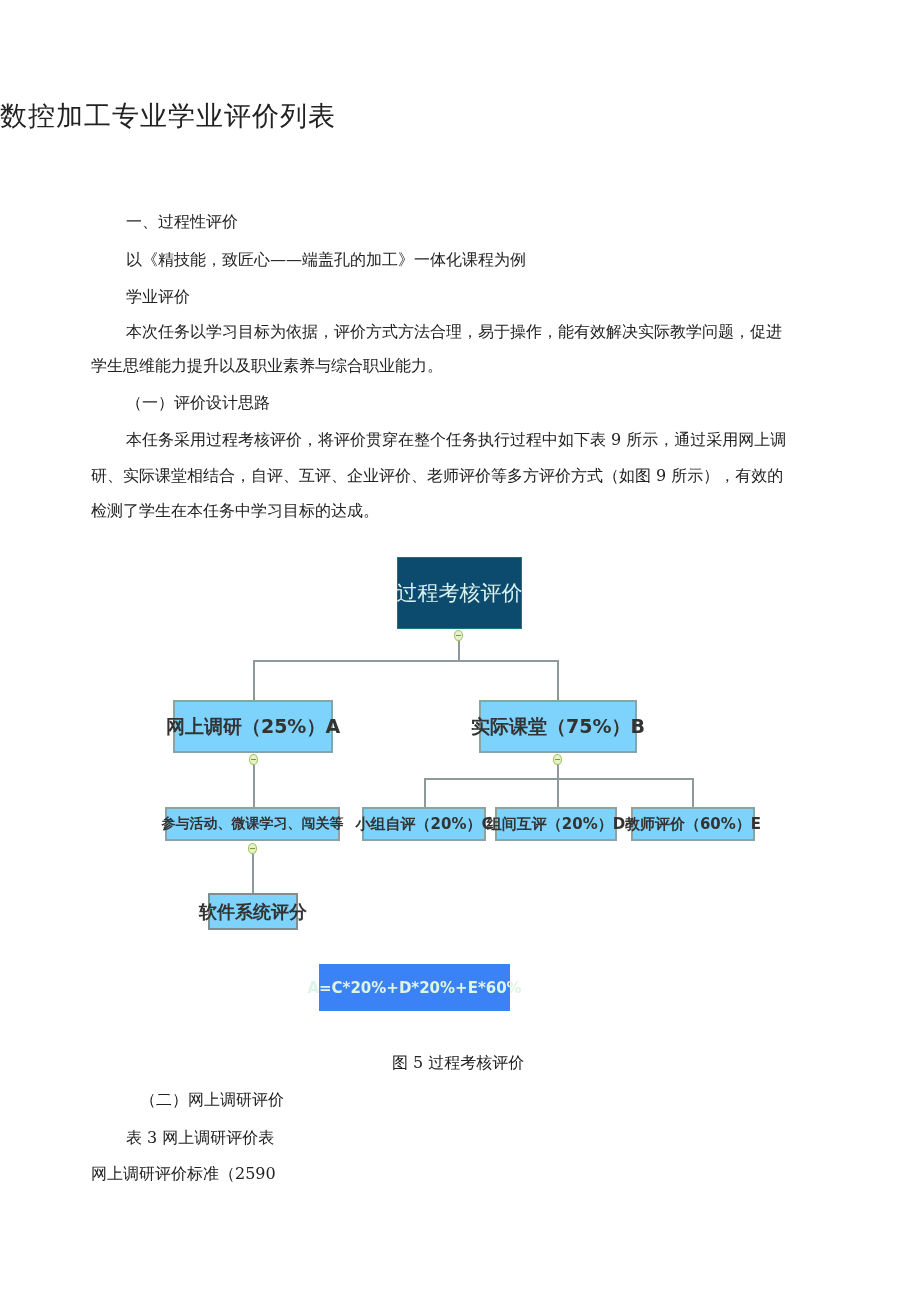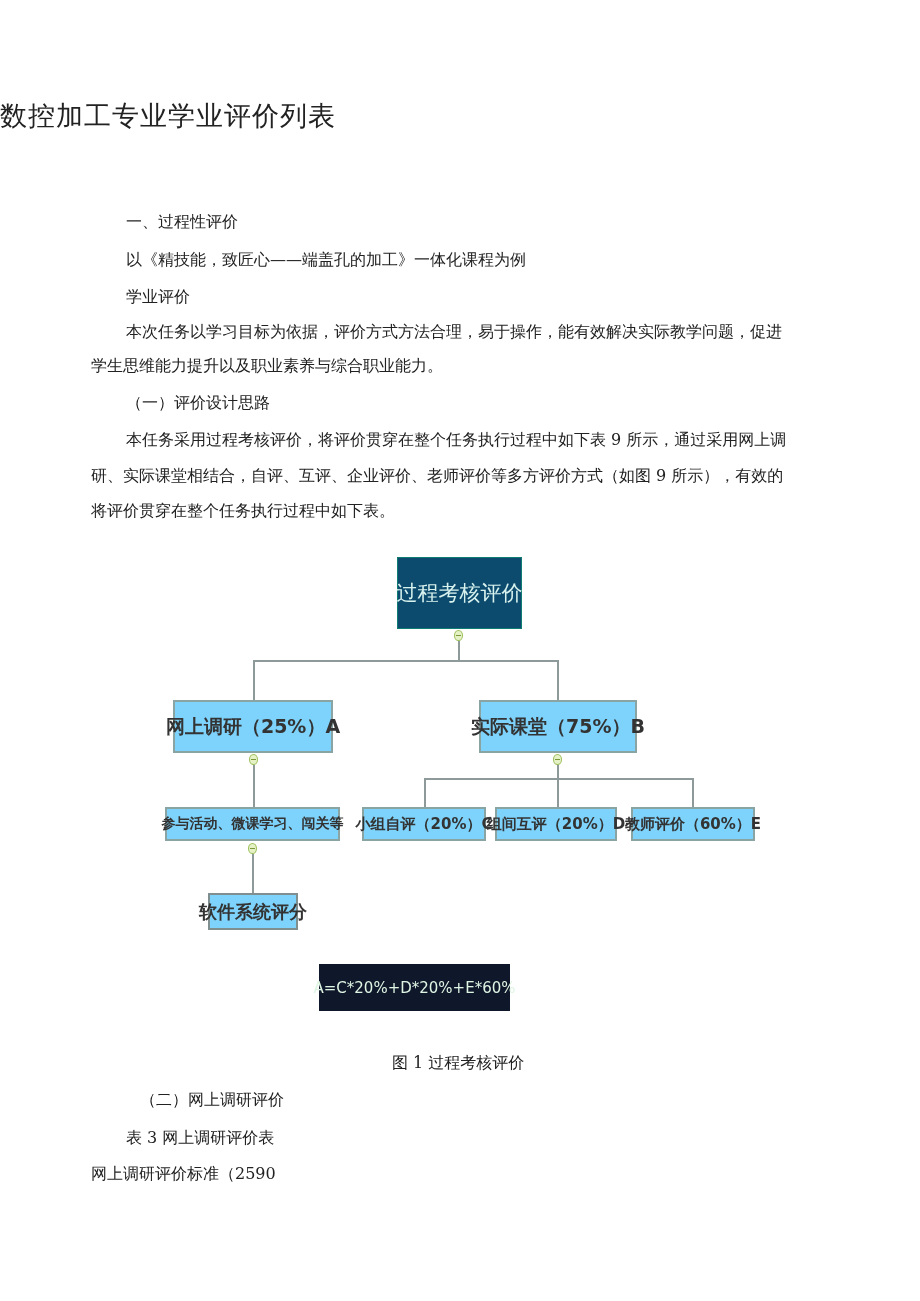--- a/index.html
+++ b/index.html
@@ -9,39 +9,39 @@
   .title { left: 0; width: 920px; top: 98px; text-align: left; font-size: 27px; letter-spacing: 1px; color: #222; }
   .p { font-size: 16px; line-height: 20px; color: #222; white-space: nowrap; }
   .fig-box { font-family: "DejaVu Sans", "Liberation Sans", sans-serif; box-sizing: border-box;
              display: flex; align-items: center; justify-content: center; white-space: nowrap; }
   .node { background: #7dd3fc; border: 2px solid #8aa3a3; color: #333; font-weight: bold; }
   .root { background: #0c4a6e; border: 1px solid #0f7d73; color: #d8f2ee; font-size: 21px; }
   .line { background: #8e9a9a; }
   .toggle { width: 9px; height: 11px; border-radius: 50%; background: #e6f2c6; border: 1px solid #9bbf5a; box-sizing: border-box; }
   .toggle::after { content: ""; position: absolute; left: 1px; right: 1px; top: 4px; height: 1px; background: #7a9a3a; }
   .orange { background: #fb5a1f; color: #fbd9c6; font-size: 14px; }
-  .green { background: #0f172a; color: #dff5e4; font-size: 15px; font-weight: normal; }
+  .green { background: #3b82f6; color: #dff5e4; font-size: 15px; font-weight: bold; }
 </style>
 </head>
 <body>
 
 <div class="abs title">数控加工专业学业评价列表</div>
 
 <div class="abs p" style="left:126px; top:212px;">一、过程性评价</div>
 <div class="abs p" style="left:126px; top:250px;">以《精技能，致匠心——端盖孔的加工》一体化课程为例</div>
 <div class="abs p" style="left:126px; top:287px;">学业评价</div>
 
 <div class="abs p" style="left:126px; top:322px;">本次任务以学习目标为依据，评价方式方法合理，易于操作，能有效解决实际教学问题，促进</div>
 <div class="abs p" style="left:91px; top:356px;">学生思维能力提升以及职业素养与综合职业能力。</div>
 
 <div class="abs p" style="left:126px; top:393px;">（一）评价设计思路</div>
 
 <div class="abs p" style="left:126px; top:430px;">本任务采用过程考核评价，将评价贯穿在整个任务执行过程中如下表 9 所示，通过采用网上调</div>
 <div class="abs p" style="left:91px; top:466px;">研、实际课堂相结合，自评、互评、企业评价、老师评价等多方评价方式（如图 9 所示），有效的</div>
-<div class="abs p" style="left:91px; top:501px;">将评价贯穿在整个任务执行过程中如下表。</div>
+<div class="abs p" style="left:91px; top:501px;">检测了学生在本任务中学习目标的达成。</div>
 
 <div class="abs" style="left:0; top:0; width:920px; height:1301px; pointer-events:none;">
 
   <div class="abs fig-box root" style="left:397px; top:557px; width:125px; height:72px;">
     <span>过程考核评价</span>
   </div>
   <div class="abs toggle" style="left:454px; top:630px;"></div>
   <div class="abs line" style="left:458px; top:641px; width:2px; height:20px;"></div>
   <div class="abs line" style="left:253px; top:660px; width:306px; height:2px;"></div>
   <div class="abs line" style="left:253px; top:660px; width:2px; height:40px;"></div>
@@ -81,17 +81,17 @@
 
   <div class="abs fig-box node" style="left:208px; top:893px; width:90px; height:37px; font-size:18px; border-color:#7f8f8f;">
     <span>软件系统评分</span>
   </div>
 
   <div class="abs fig-box green" style="left:319px; top:964px; width:191px; height:47px;">
     <span>A=C*20%+D*20%+E*60%</span>
   </div>
 </div>
 
-<div class="abs p" style="left:392px; top:1053px;">图 1 过程考核评价</div>
+<div class="abs p" style="left:392px; top:1053px;">图 5 过程考核评价</div>
 
 <div class="abs p" style="left:140px; top:1090px;">（二）网上调研评价</div>
 <div class="abs p" style="left:126px; top:1128px;">表 3 网上调研评价表</div>
 <div class="abs p" style="left:91px; top:1164px;">网上调研评价标准（2590</div>
 
 </body></html>

